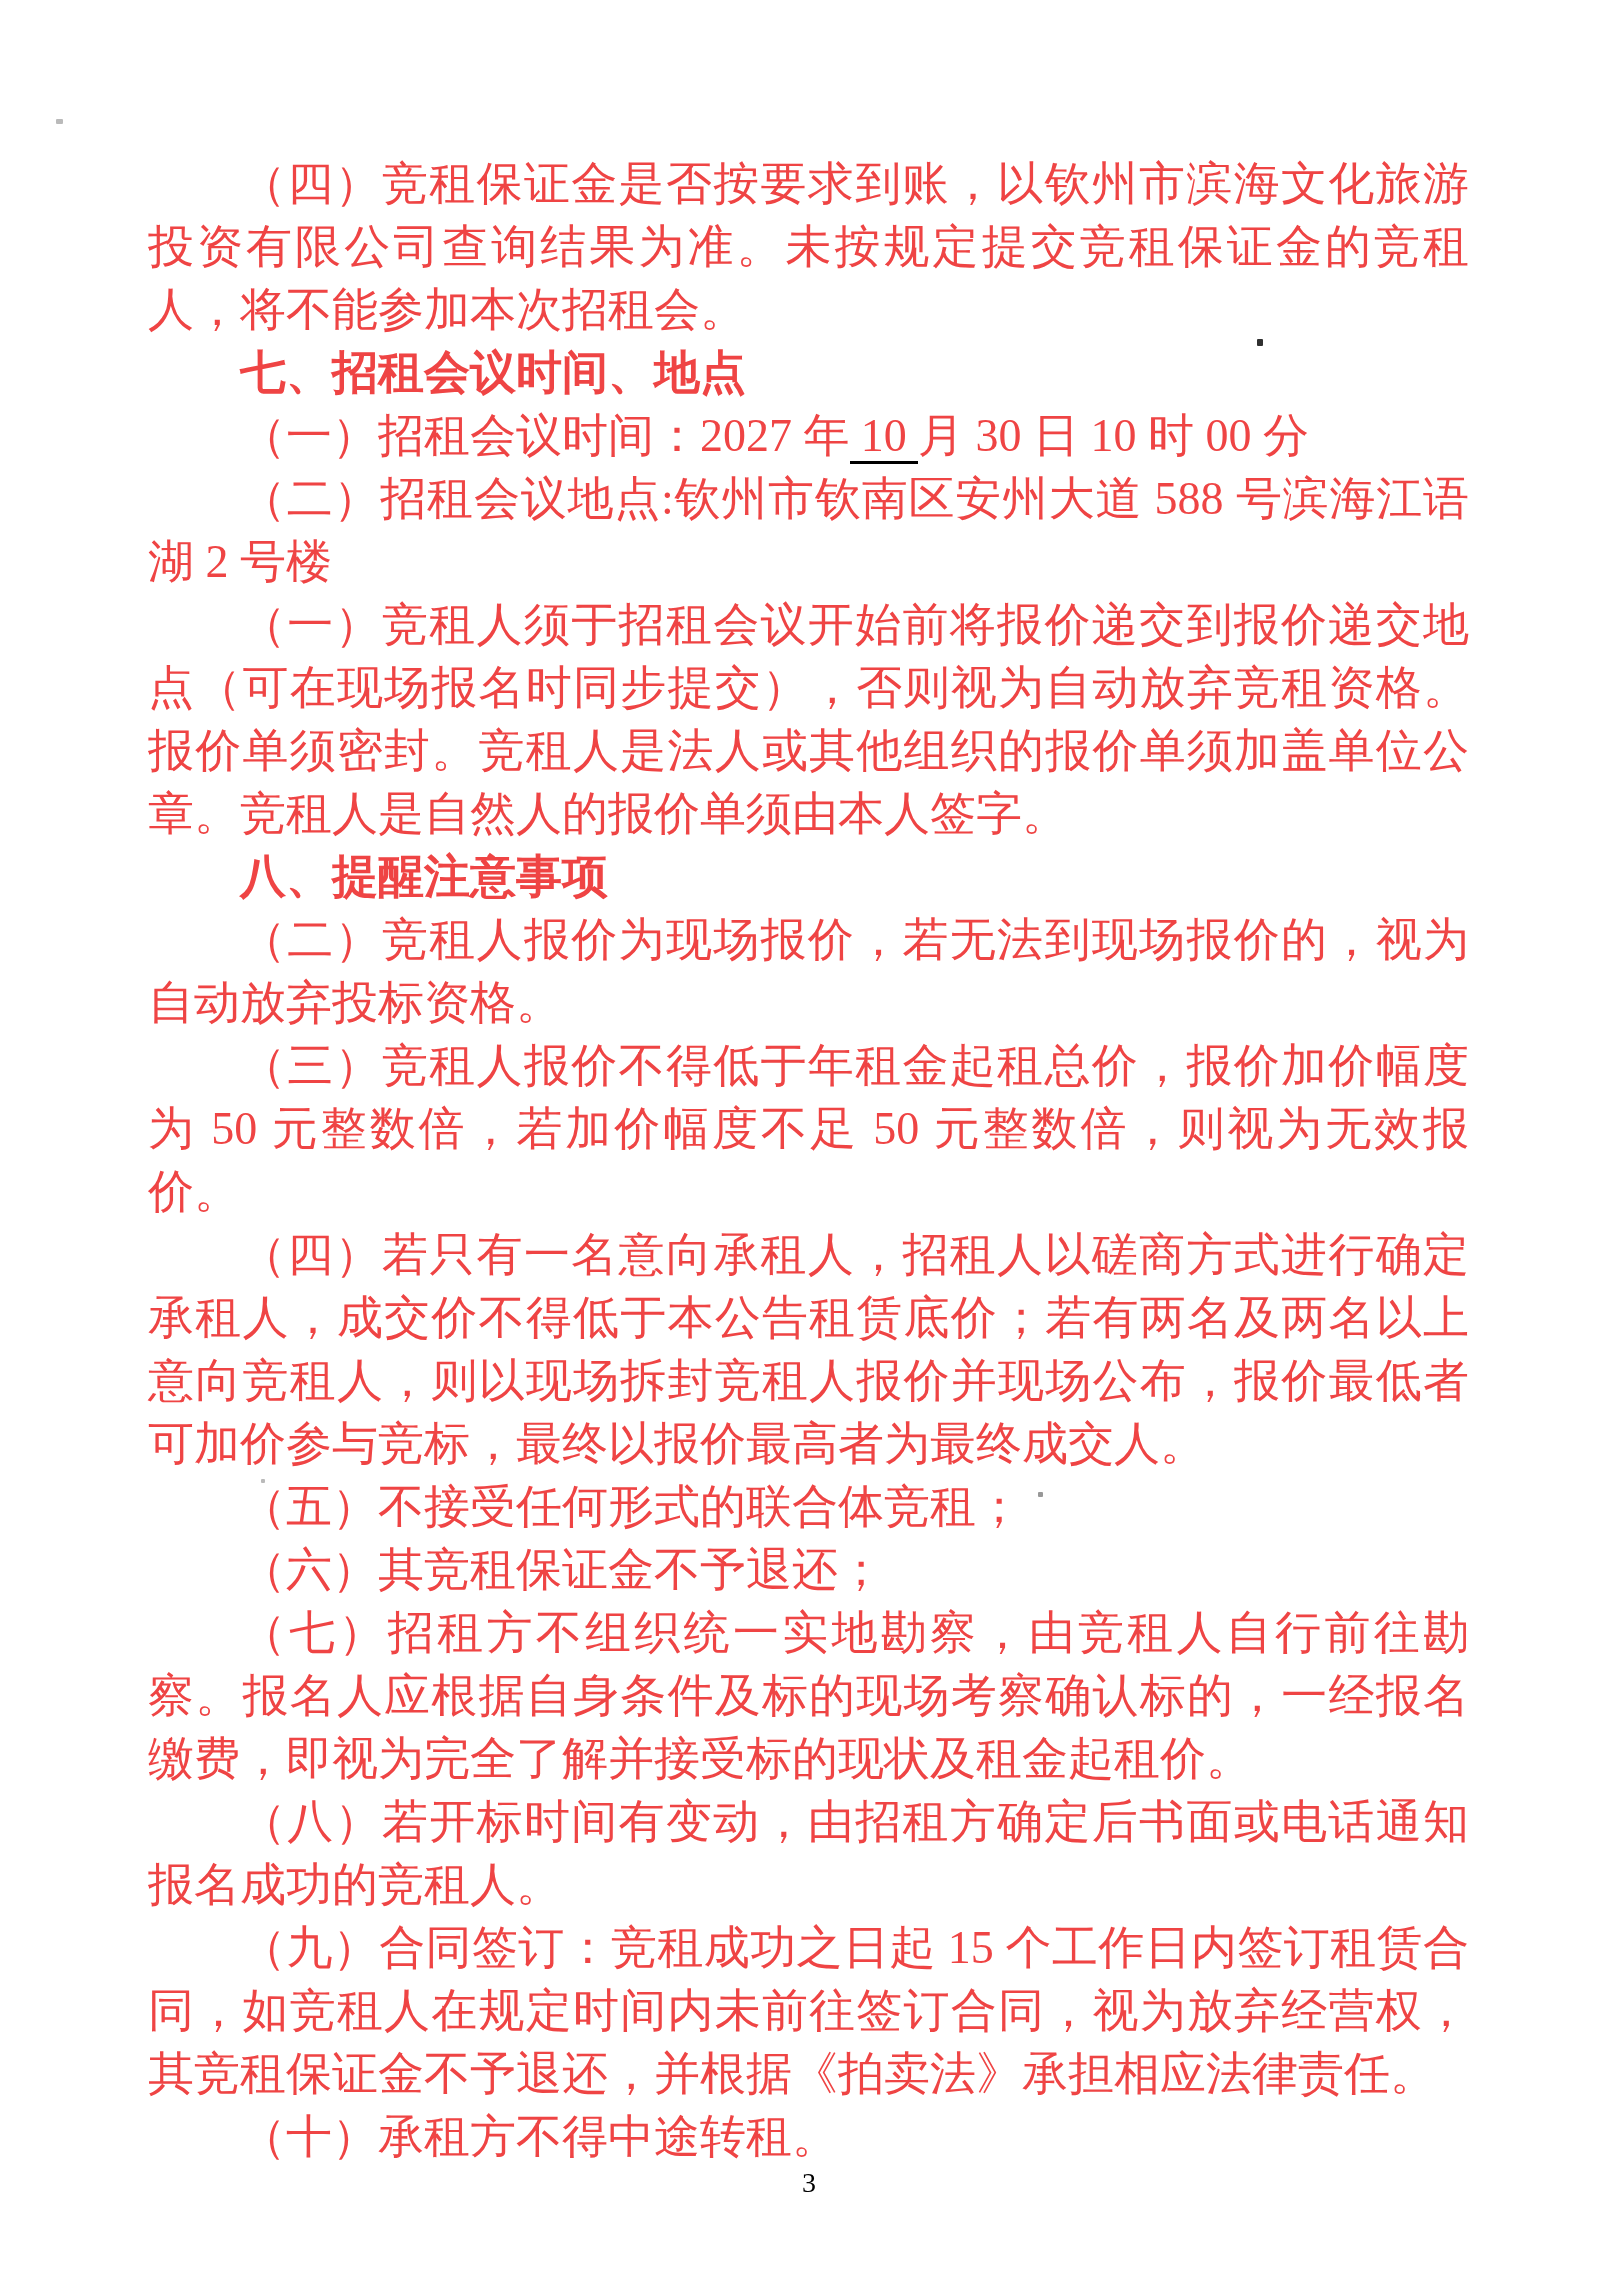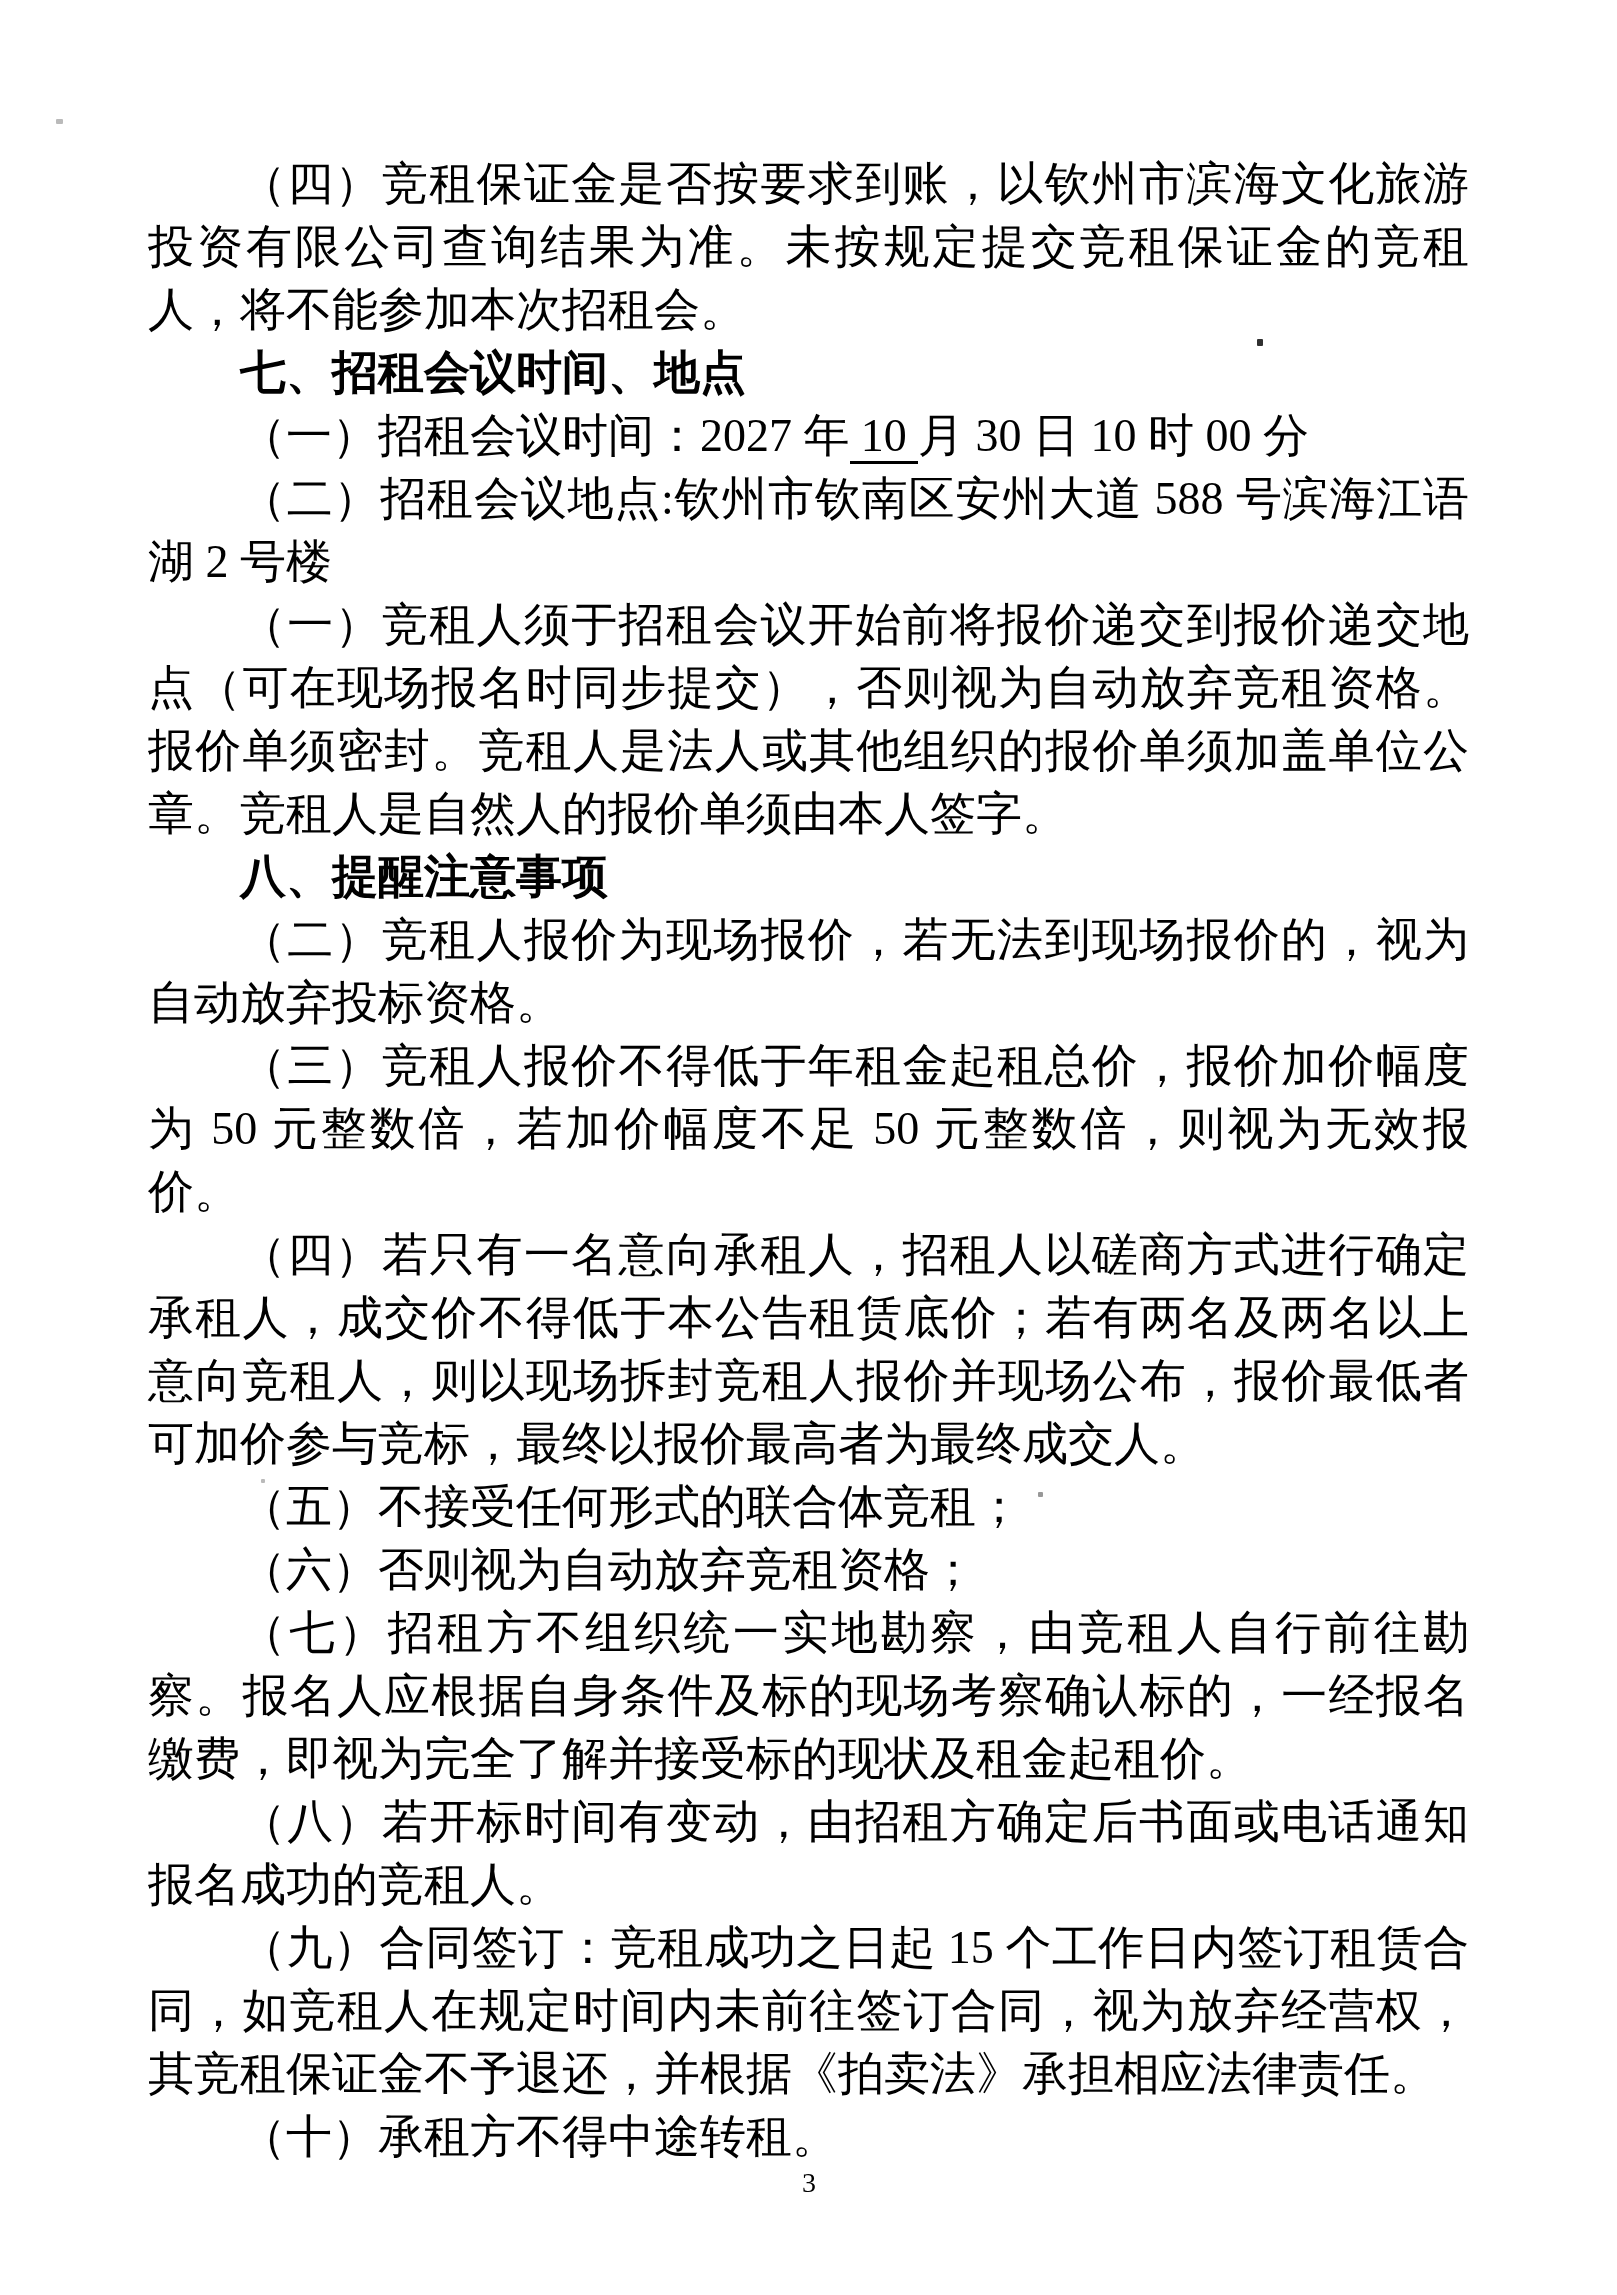--- a/index.html
+++ b/index.html
@@ -23,21 +23,21 @@
     width: 1321px;
   }
   .para {
     margin: 0;
     padding: 0;
     font-size: 46px;
     line-height: 63px;
     text-align: justify;
     text-justify: inter-ideograph;
     text-indent: 2em;
-    color: #000000;
+    color: #ef4444;
   }
   .heading {
     font-weight: bold;
   }
   .month-underline {
     border-bottom: 3.1px solid #000000;
     padding: 0 11.3px;
   }
   .page-number {
     position: absolute;
@@ -80,21 +80,21 @@
 
     <p class="para">（二）招租会议地点:钦州市钦南区安州大道 588 号滨海江语湖 2 号楼</p>
 
     <p class="para">（一）竞租人须于招租会议开始前将报价递交到报价递交地点（可在现场报名时同步提交），否则视为自动放弃竞租资格。报价单须密封。竞租人是法人或其他组织的报价单须加盖单位公章。竞租人是自然人的报价单须由本人签字。</p>
 
     <p class="para heading">八、提醒注意事项</p>
     <p class="para">（二）竞租人报价为现场报价，若无法到现场报价的，视为自动放弃投标资格。</p>
     <p class="para">（三）竞租人报价不得低于年租金起租总价，报价加价幅度为 50 元整数倍，若加价幅度不足 50 元整数倍，则视为无效报价。</p>
     <p class="para">（四）若只有一名意向承租人，招租人以磋商方式进行确定承租人，成交价不得低于本公告租赁底价；若有两名及两名以上意向竞租人，则以现场拆封竞租人报价并现场公布，报价最低者可加价参与竞标，最终以报价最高者为最终成交人。</p>
     <p class="para">（五）不接受任何形式的联合体竞租；</p>
-    <p class="para">（六）否则视为自动放弃竞租资格；</p>
+    <p class="para">（六）其竞租保证金不予退还；</p>
     <p class="para">（七）招租方不组织统一实地勘察，由竞租人自行前往勘察。报名人应根据自身条件及标的现场考察确认标的，一经报名缴费，即视为完全了解并接受标的现状及租金起租价。</p>
     <p class="para">（八）若开标时间有变动，由招租方确定后书面或电话通知报名成功的竞租人。</p>
     <p class="para">（九）合同签订：竞租成功之日起 15 个工作日内签订租赁合同，如竞租人在规定时间内未前往签订合同，视为放弃经营权，其竞租保证金不予退还，并根据《拍卖法》承担相应法律责任。</p>
     <p class="para">（十）承租方不得中途转租。</p>
 
   </div>
 
   <div class="page-number">3</div>
 
 </div>

